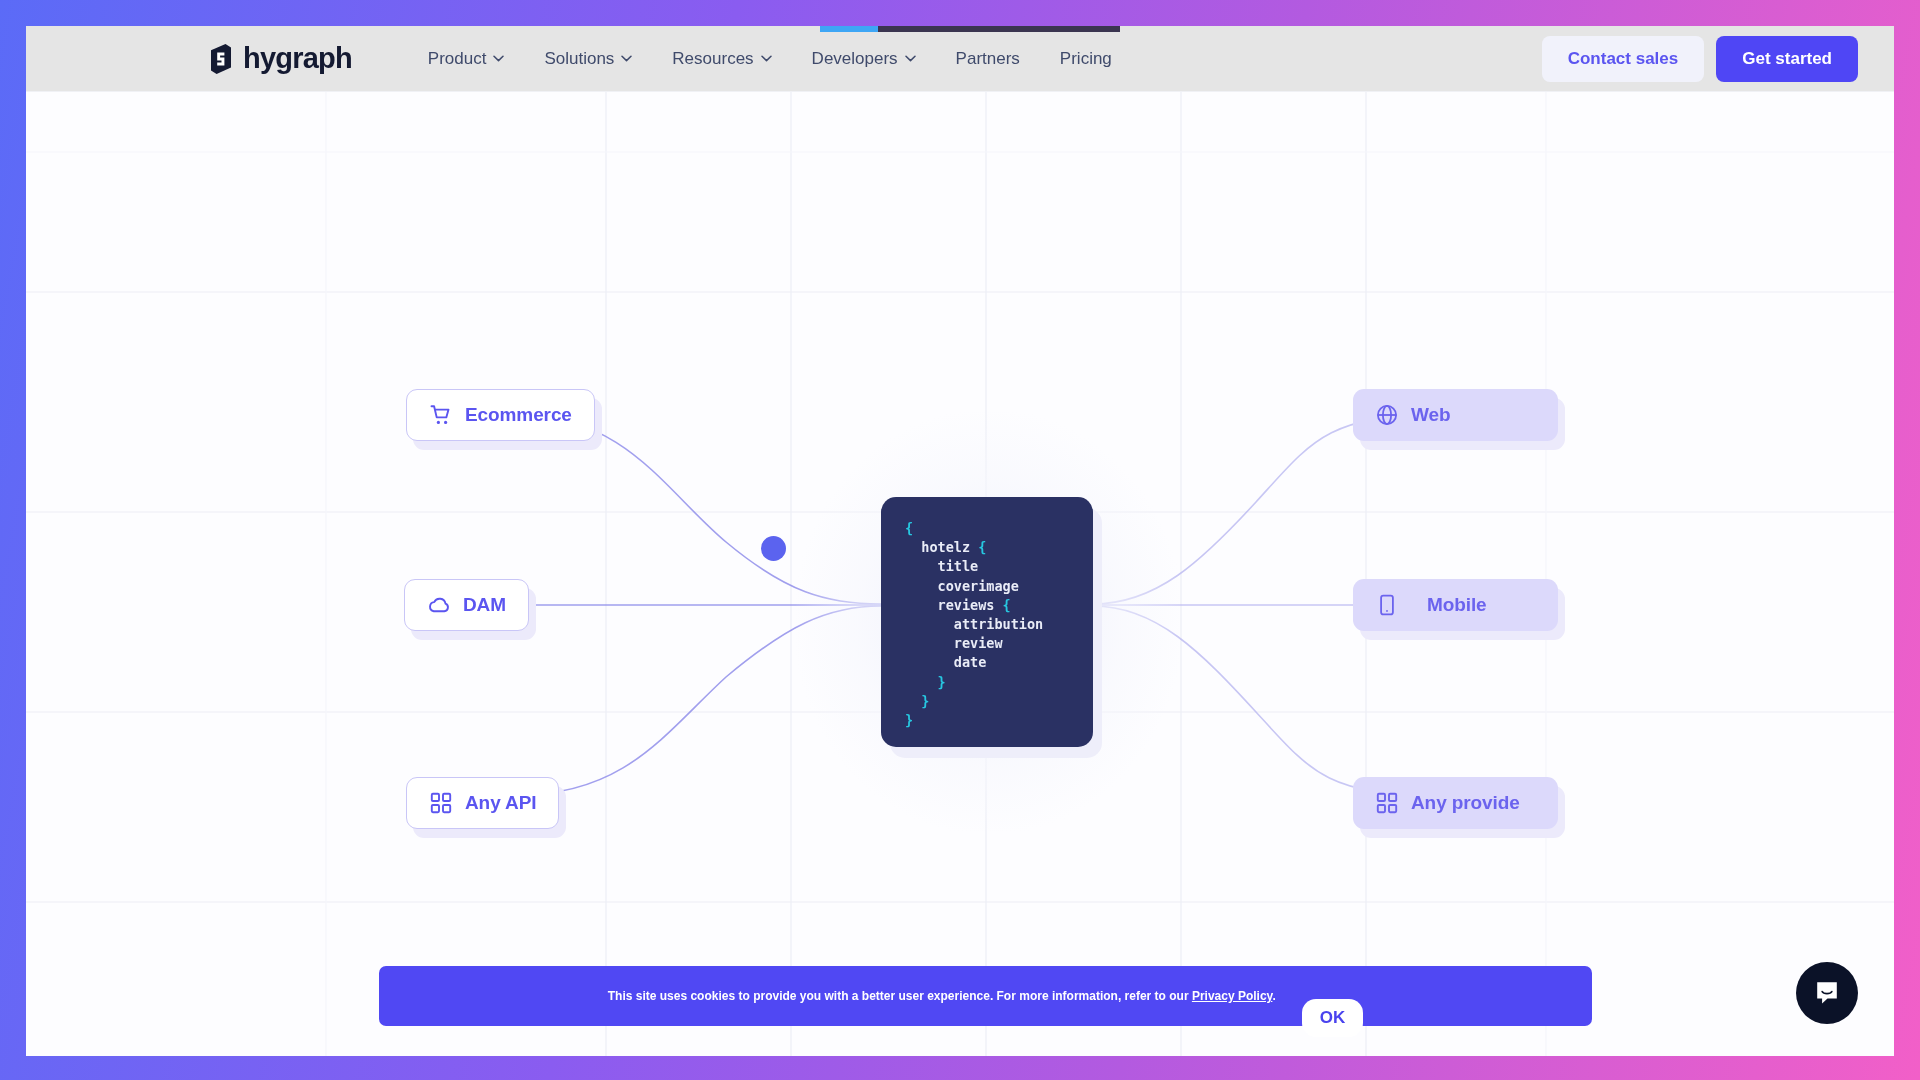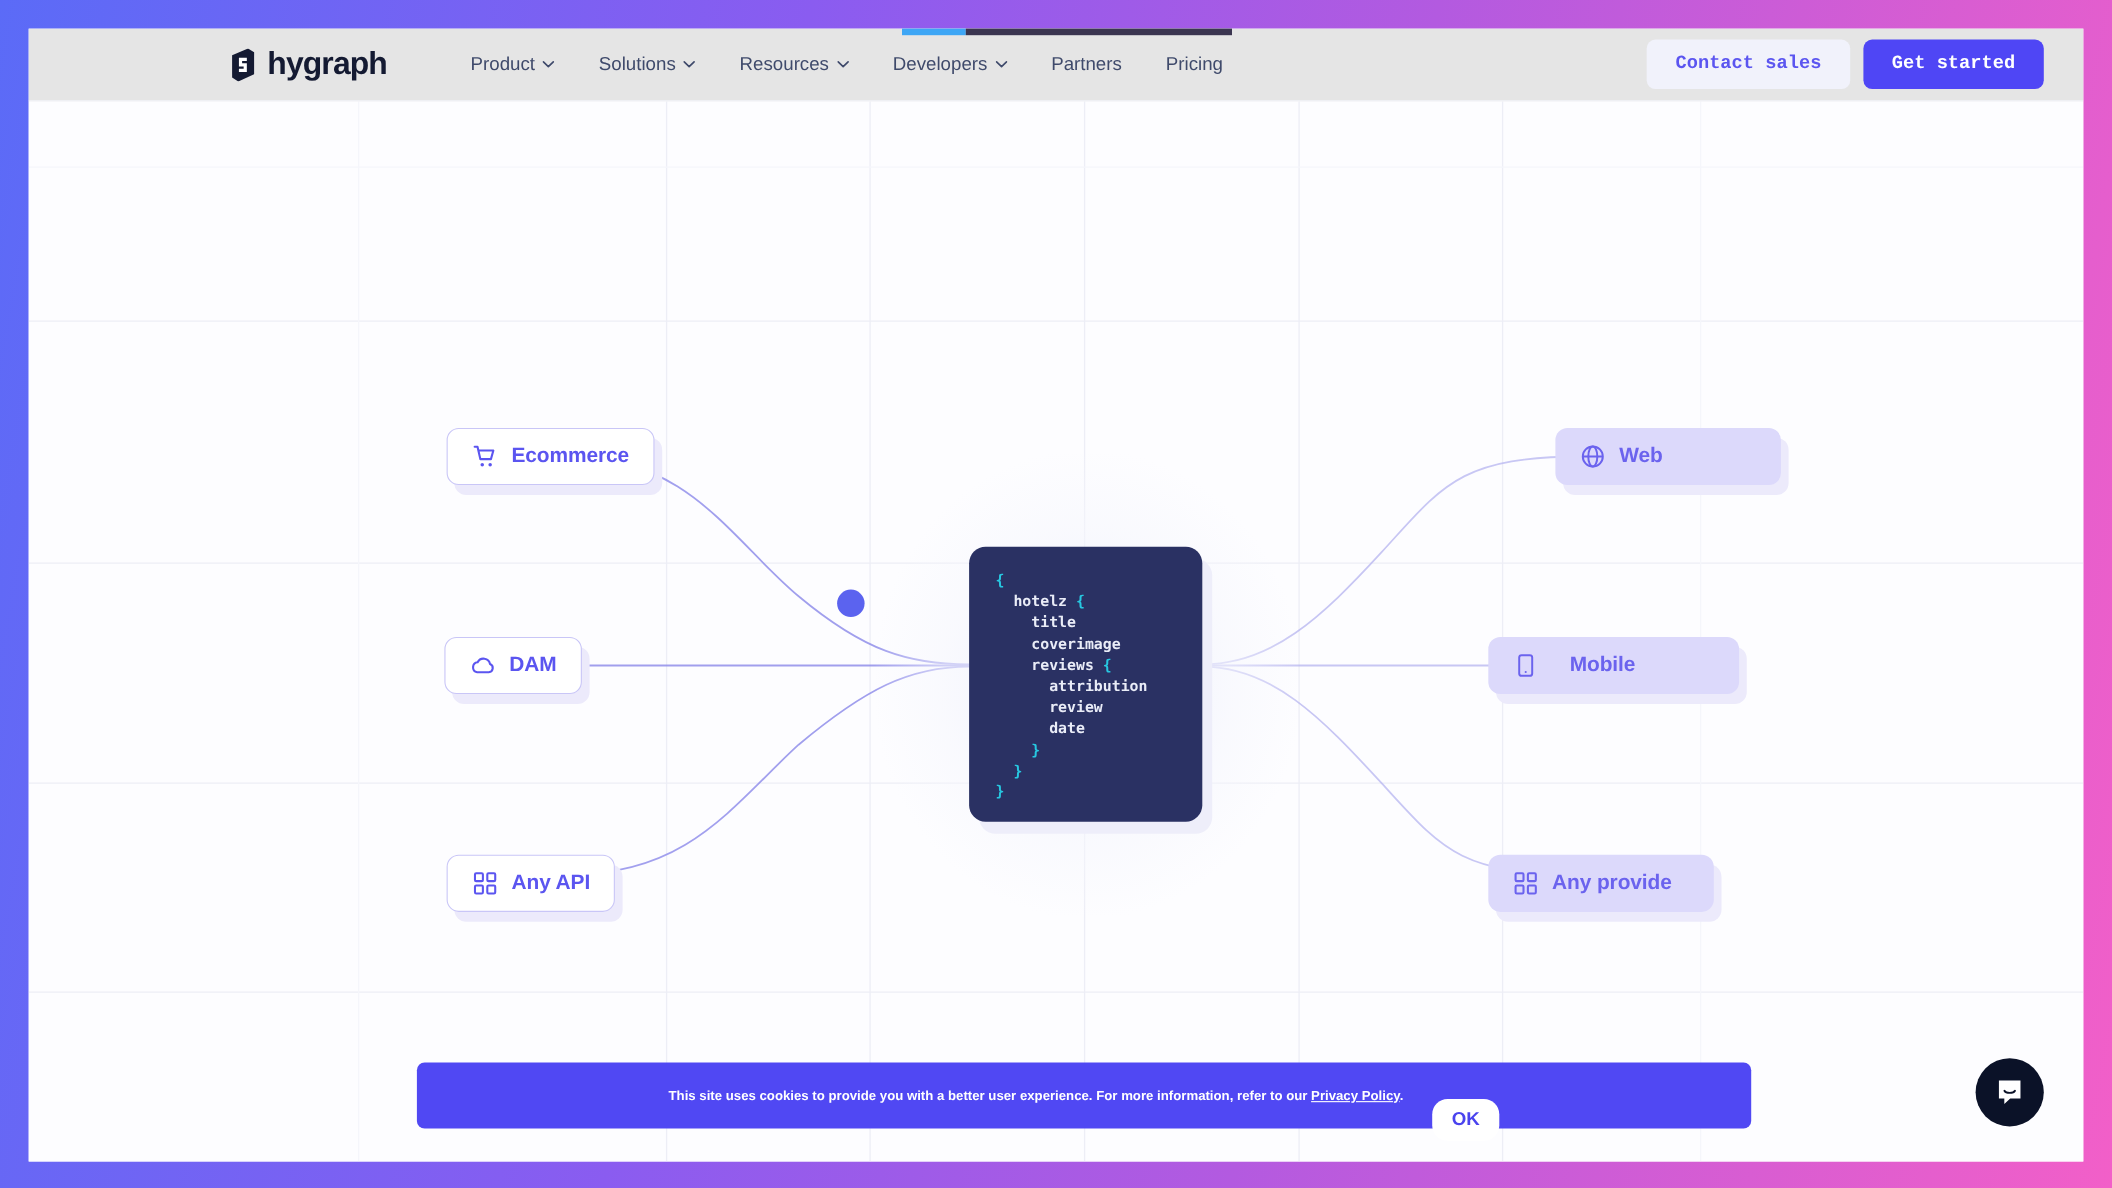--- a/index.html
+++ b/index.html
@@ -48,21 +48,21 @@
   nav.main .nav-item {
     display: flex; align-items: center; gap: 7px;
     font-size: 17px; color: #3f4a6b; font-weight: 400;
     padding: 10px 20px; cursor: pointer; white-space: nowrap;
   }
   .chev { width: 11px; height: 7px; flex: none; display: block; }
   .hdr-right { margin-left: auto; display: flex; align-items: center; gap: 12px; }
   .btn {
     font-size: 17px; font-weight: 700; border-radius: 8px;
     padding: 13px 26px; cursor: pointer; white-space: nowrap;
-    border: none; font-family: Liberation Mono, monospace;
+    border: none; font-family: Liberation Sans, sans-serif;
   }
   .btn-ghost { background: #f1f2fb; color: #5b55f0; }
   .btn-primary { background: #4f46f5; color: #ffffff; }
 
   
   #stage {
     position: relative;
     width: 100%; height: 964px;
     background: #fdfdff;
     overflow: hidden;
@@ -299,32 +299,32 @@
         <g fill="none" stroke="#5b55f0" stroke-width="1.9" stroke-linejoin="round">
           <rect x="2.8" y="2.8" width="7.2" height="7.2" rx="1.1"></rect>
           <rect x="14" y="2.8" width="7.2" height="7.2" rx="1.1"></rect>
           <rect x="2.8" y="14" width="7.2" height="7.2" rx="1.1"></rect>
           <rect x="14" y="14" width="7.2" height="7.2" rx="1.1"></rect>
         </g>
       </svg>
       <span>Any API</span>
     </div>
 
-    <div class="chip right" style="left:1388px; top:297px; width:205px;">
+    <div class="chip right" style="left:1327px; top:297px; width:205px;">
       <svg class="ic" viewBox="0 0 24 24">
         <g fill="none" stroke="#6b63ee" stroke-width="1.8">
           <circle cx="12" cy="12" r="9.1"></circle>
           <ellipse cx="12" cy="12" rx="4.1" ry="9.1"></ellipse>
           <line x1="2.9" y1="12" x2="21.1" y2="12"></line>
         </g>
       </svg>
       <span>Web</span>
     </div>
 
-    <div class="chip right" style="left:1327px; top:487px; width:228px;gap:28px;">
+    <div class="chip right" style="left:1327px; top:487px; width:205px;gap:28px;">
       <svg class="ic" viewBox="0 0 24 24">
         <rect x="6.1" y="2.6" width="11.8" height="18.8" rx="2.2" fill="none" stroke="#6b63ee" stroke-width="1.8"></rect>
         <circle cx="12" cy="17.9" r="0.95" fill="#6b63ee"></circle>
       </svg>
       <span>Mobile</span>
     </div>
 
     <div class="chip right" style="left:1327px; top:685px; width:205px;">
       <svg class="ic" viewBox="0 0 24 24">
         <g fill="none" stroke="#6b63ee" stroke-width="1.9" stroke-linejoin="round">

